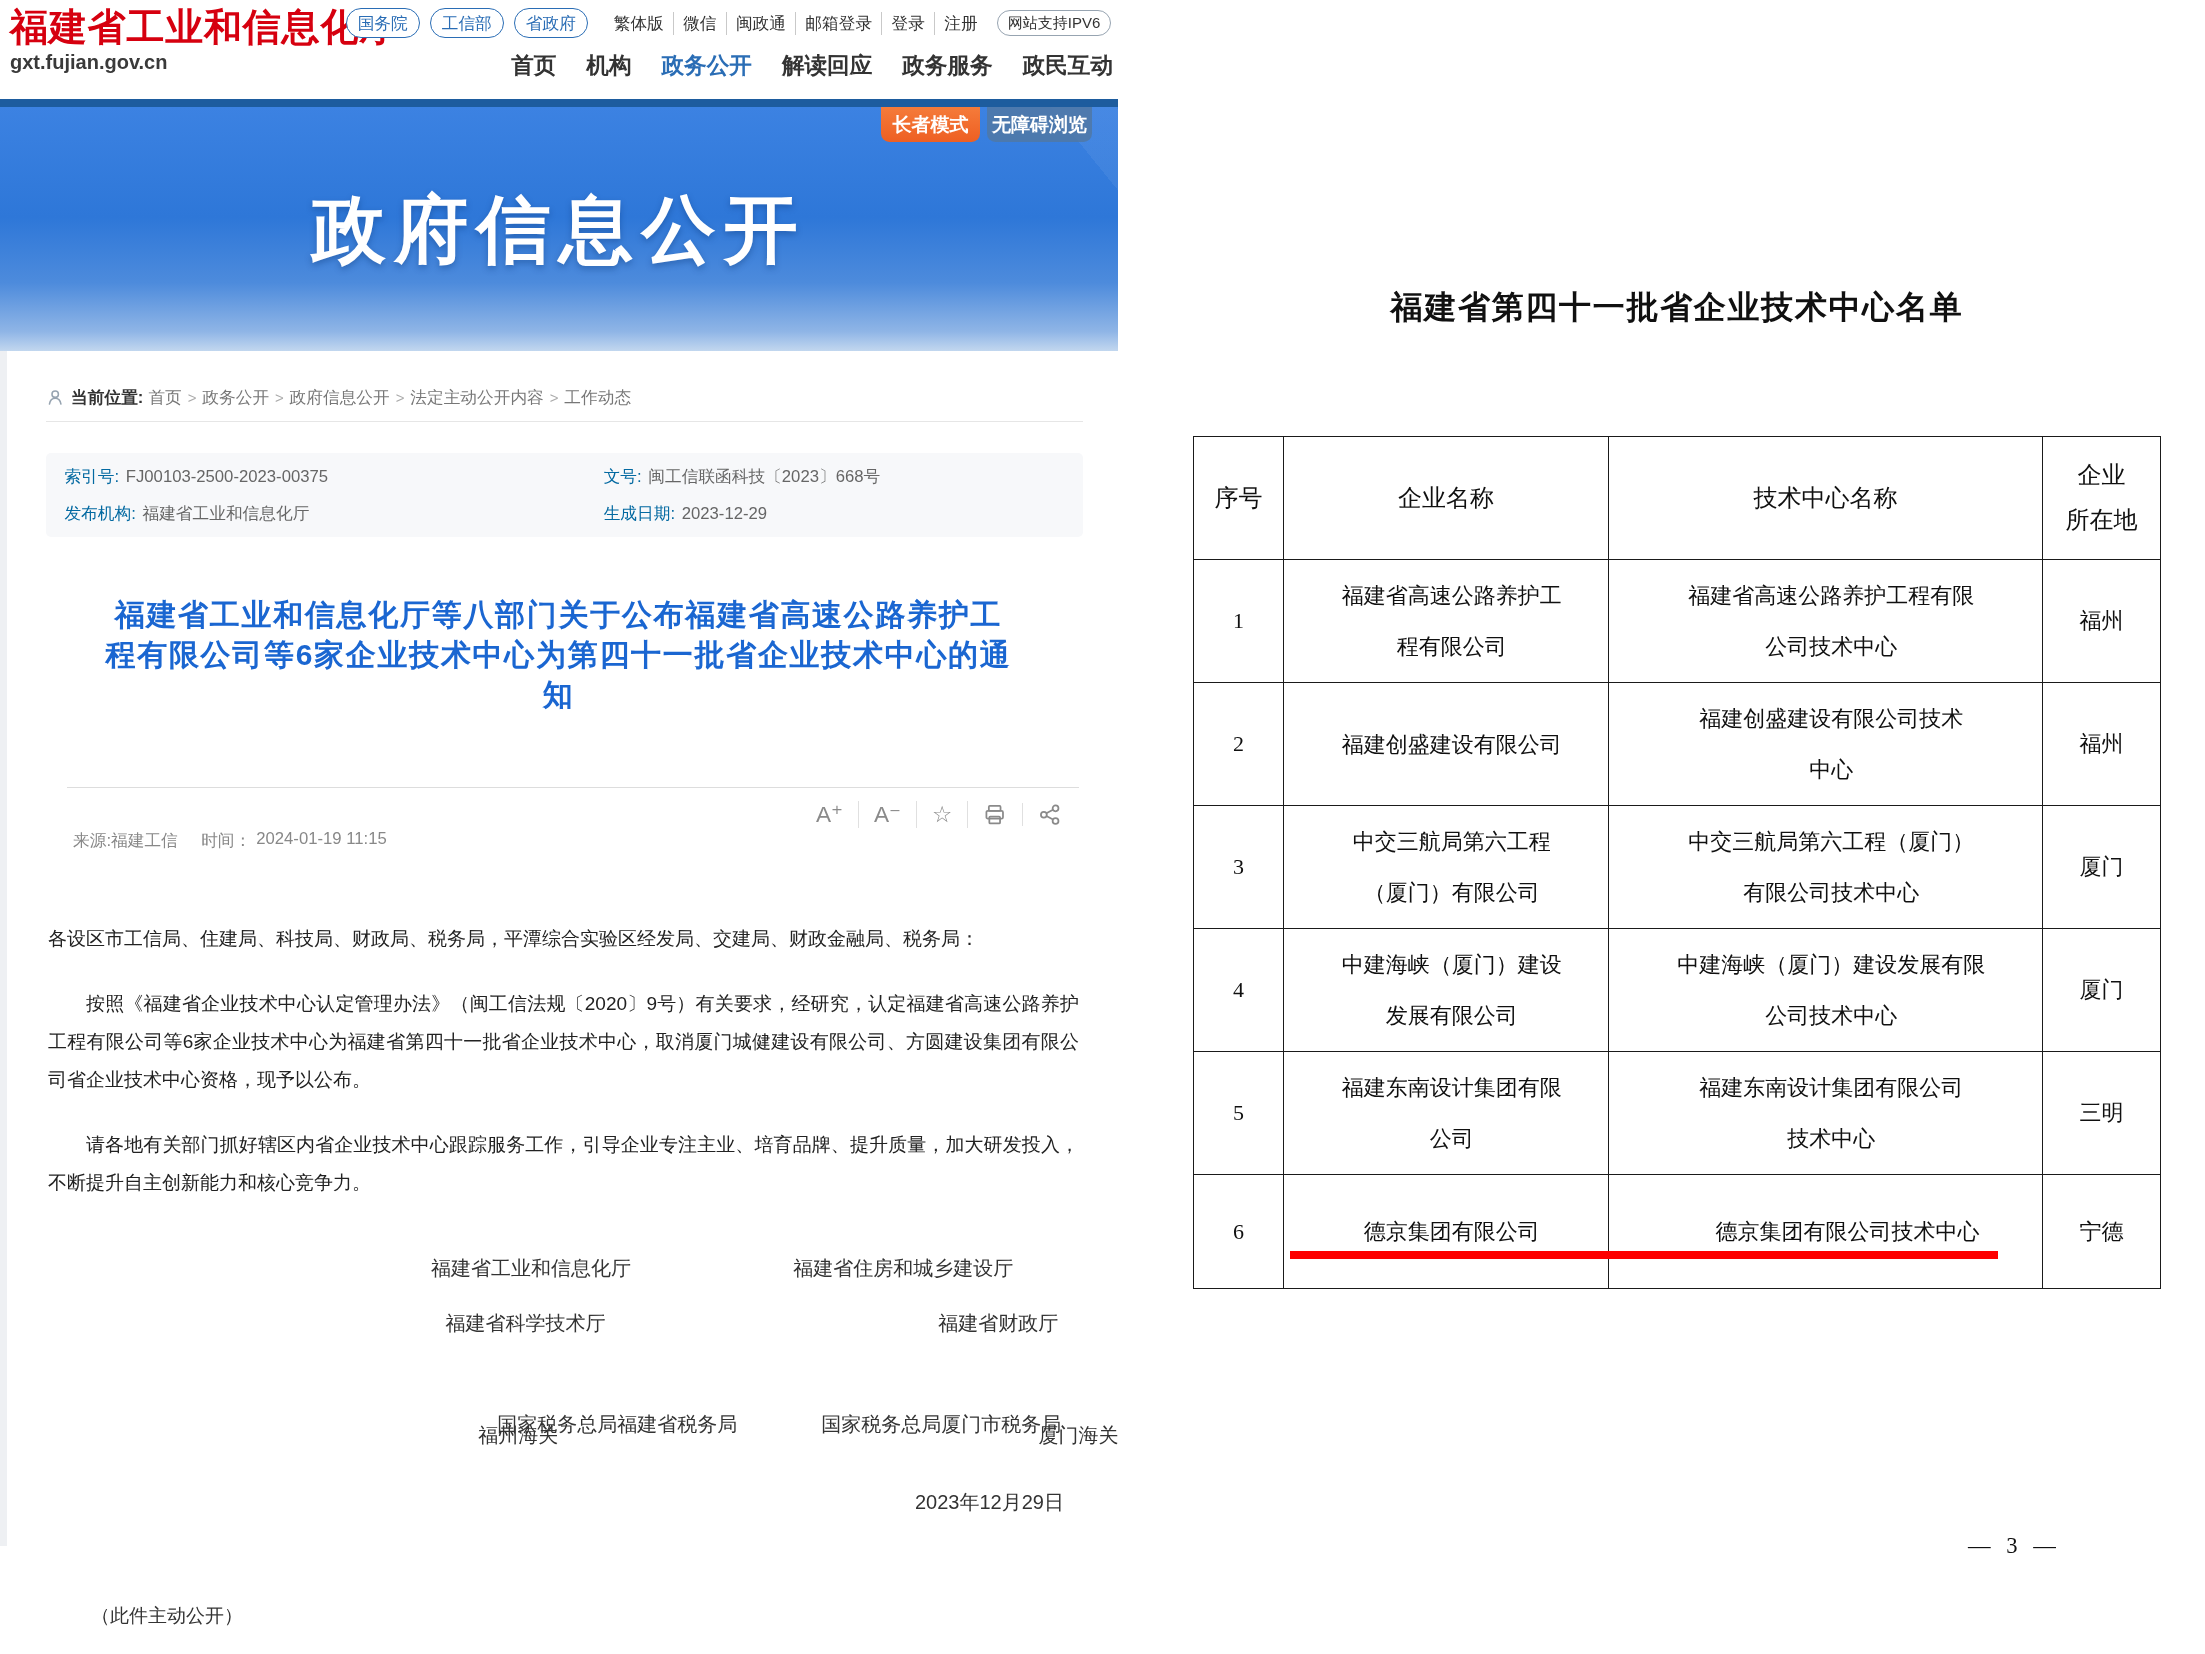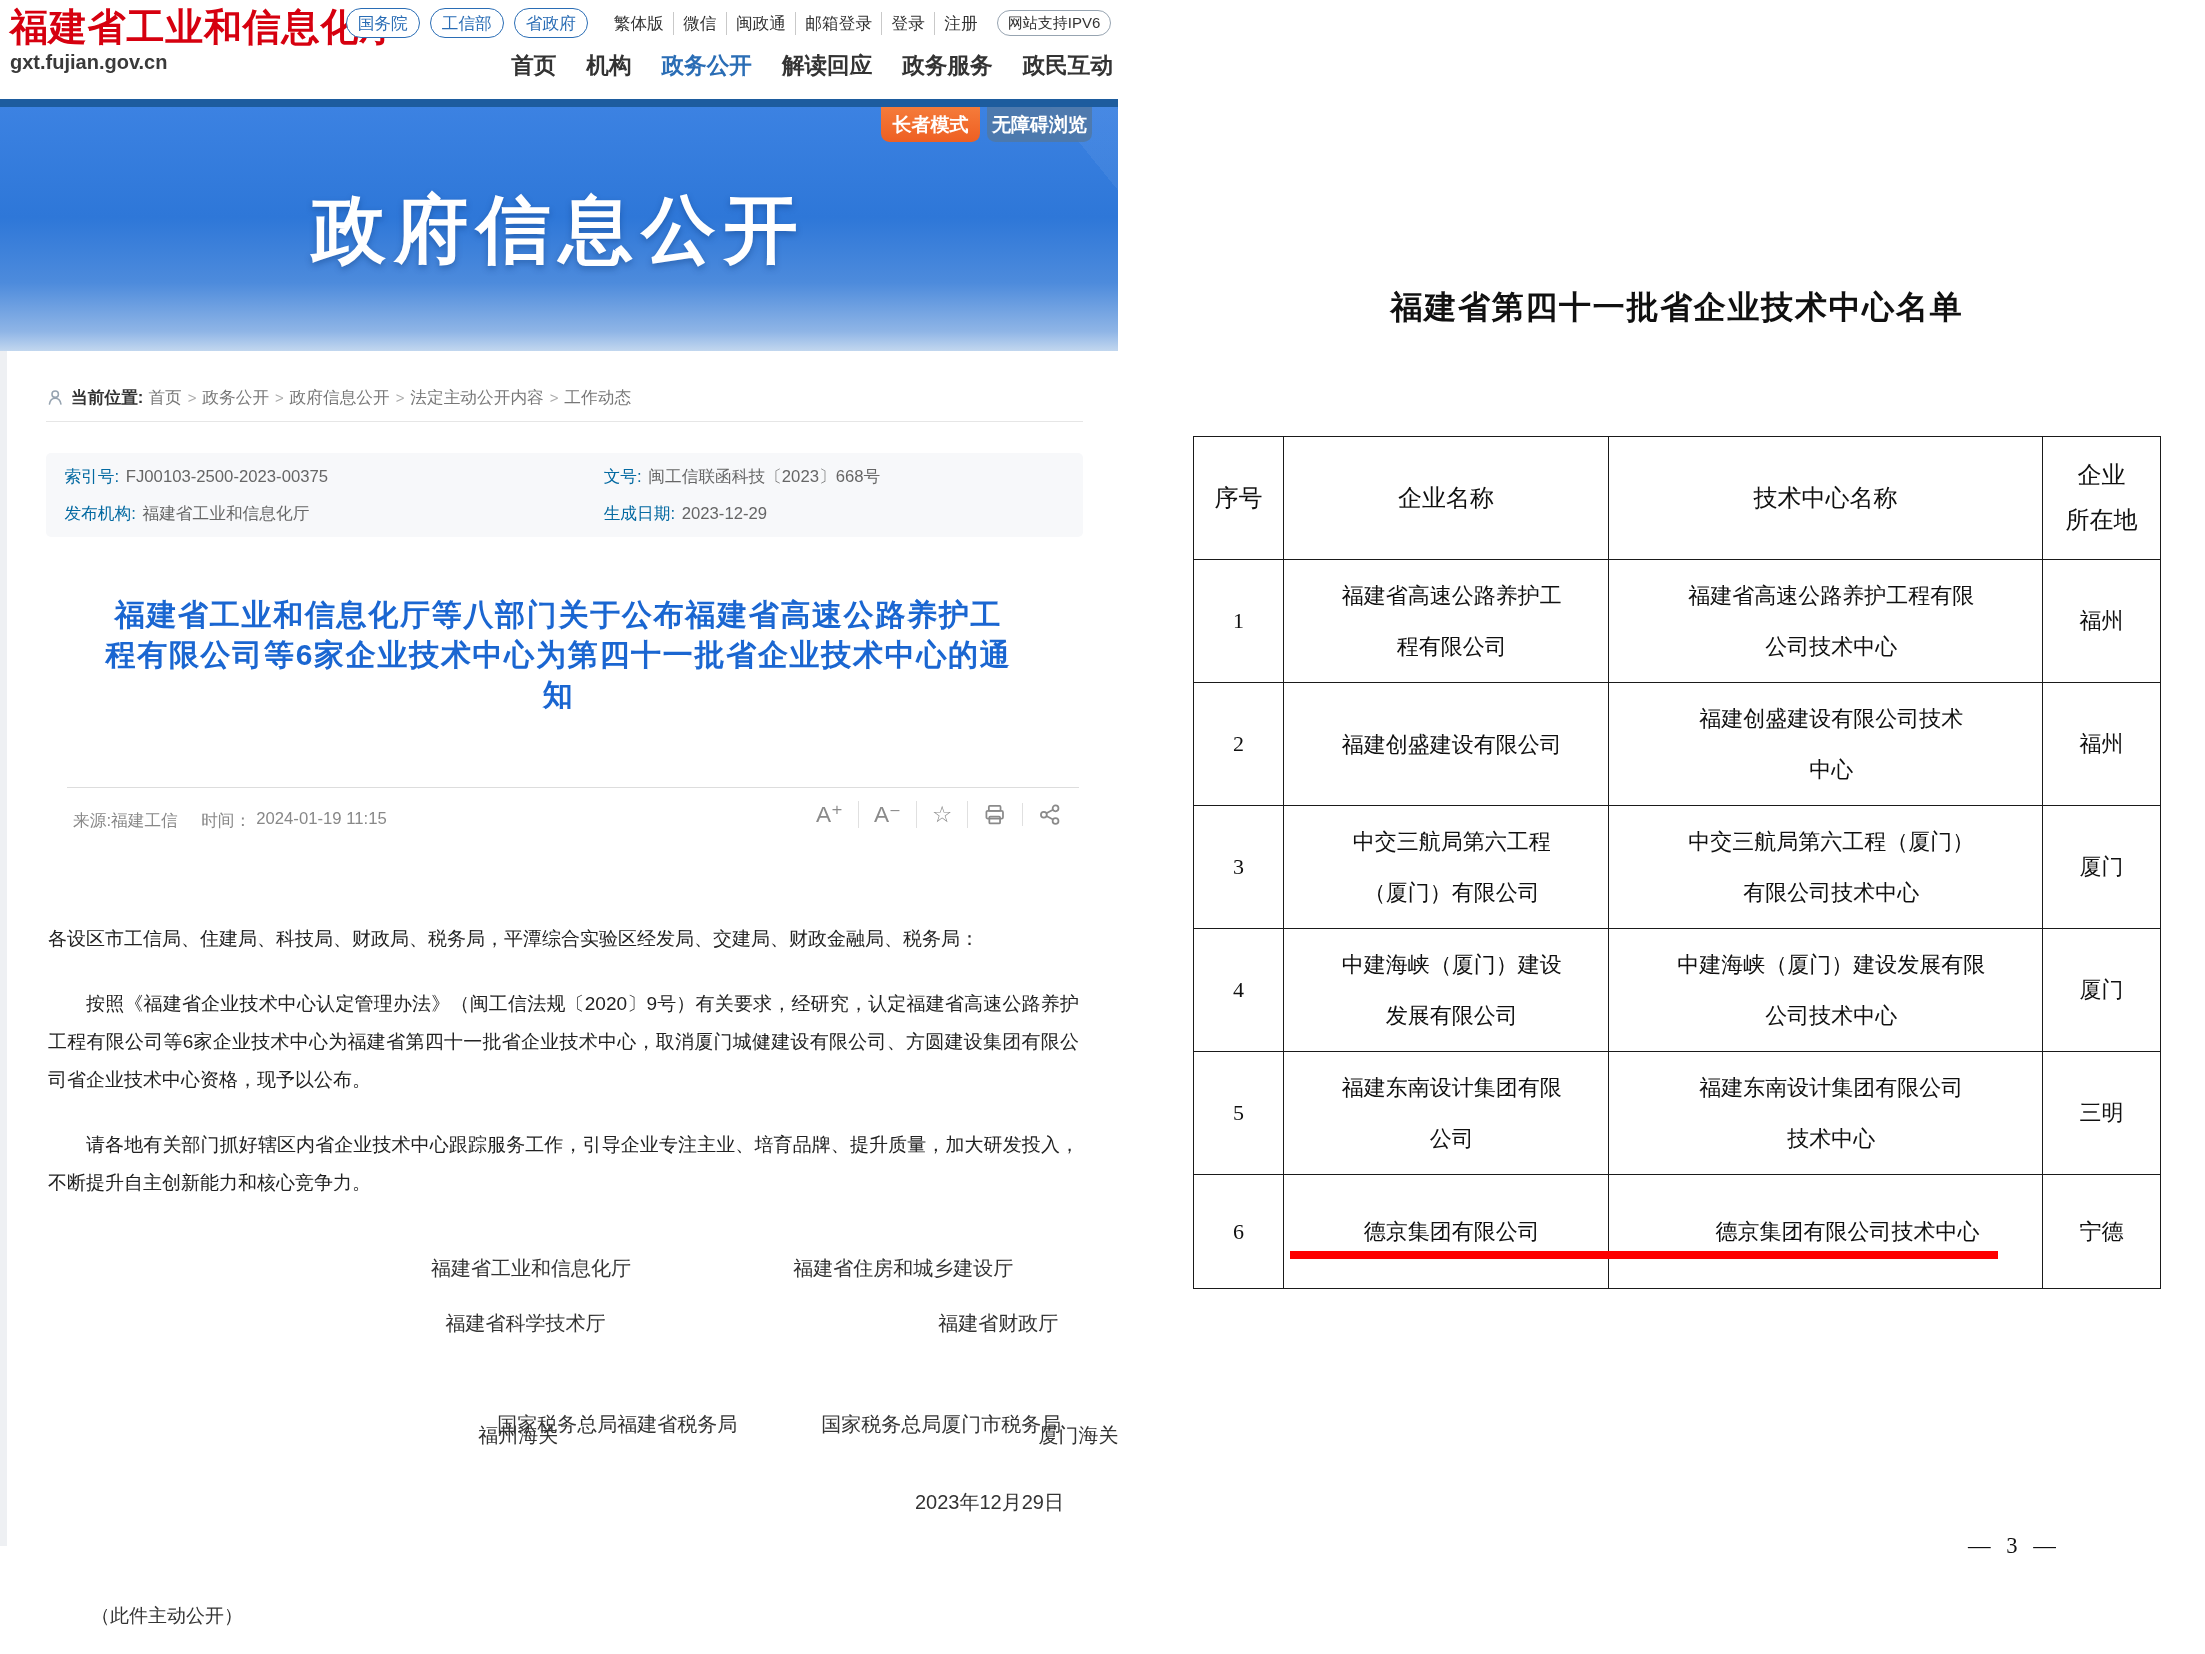--- a/index.html
+++ b/index.html
@@ -62,21 +62,21 @@
     border-radius:5px; display:grid; grid-template-columns:52% 48%; grid-template-rows:1fr 1fr;
     align-items:center; padding:5px 0; }
   .meta-cell { font-size:16.7px; color:#666; padding-left:18.4px; white-space:nowrap; }
   .meta-label { color:#0369a1; margin-right:6.7px; }
 
   .article-title { position:absolute; left:33px; width:1051px; top:244px; text-align:center;
     font-size:30px; font-weight:bold; color:#1a66d1; line-height:40px; letter-spacing:1.7px; white-space:pre-line; }
 
   .divider-2 { position:absolute; left:67px; width:1012px; top:436px; height:0.8px; background:#dddddd; }
 
-  .source-row { position:absolute; left:73px; top:458px; display:flex; align-items:center; gap:23.4px; }
+  .source-row { position:absolute; left:73px; top:478px; display:flex; align-items:center; gap:23.4px; }
   .source-text { font-size:16.7px; color:#888; white-space:nowrap; }
   .time-wrap { display:flex; gap:5px; }
 
   .toolbar { position:absolute; right:42px; top:450px; display:flex; align-items:center; }
   .tool { font-size:22.6px; color:#8a8a8a; padding:0 15px; cursor:pointer; display:flex; align-items:center; }
   .tool:not(:last-child){ border-right:0.8px solid #e0e0e0; }
   .tool svg { display:block; }
 
   .article-body { position:absolute; left:48px; width:1031px; top:552px;
     font-size:19px; color:#222; line-height:38px; text-align:justify; }

